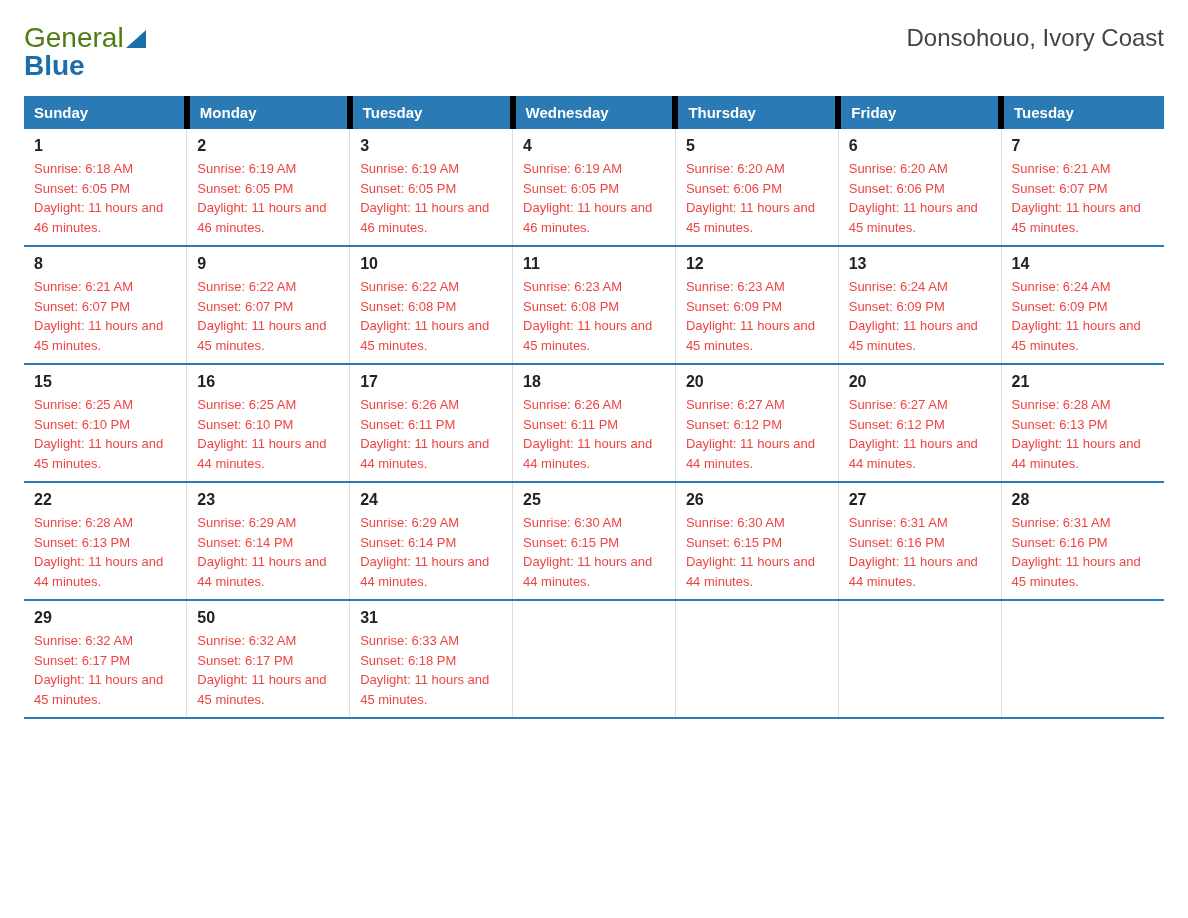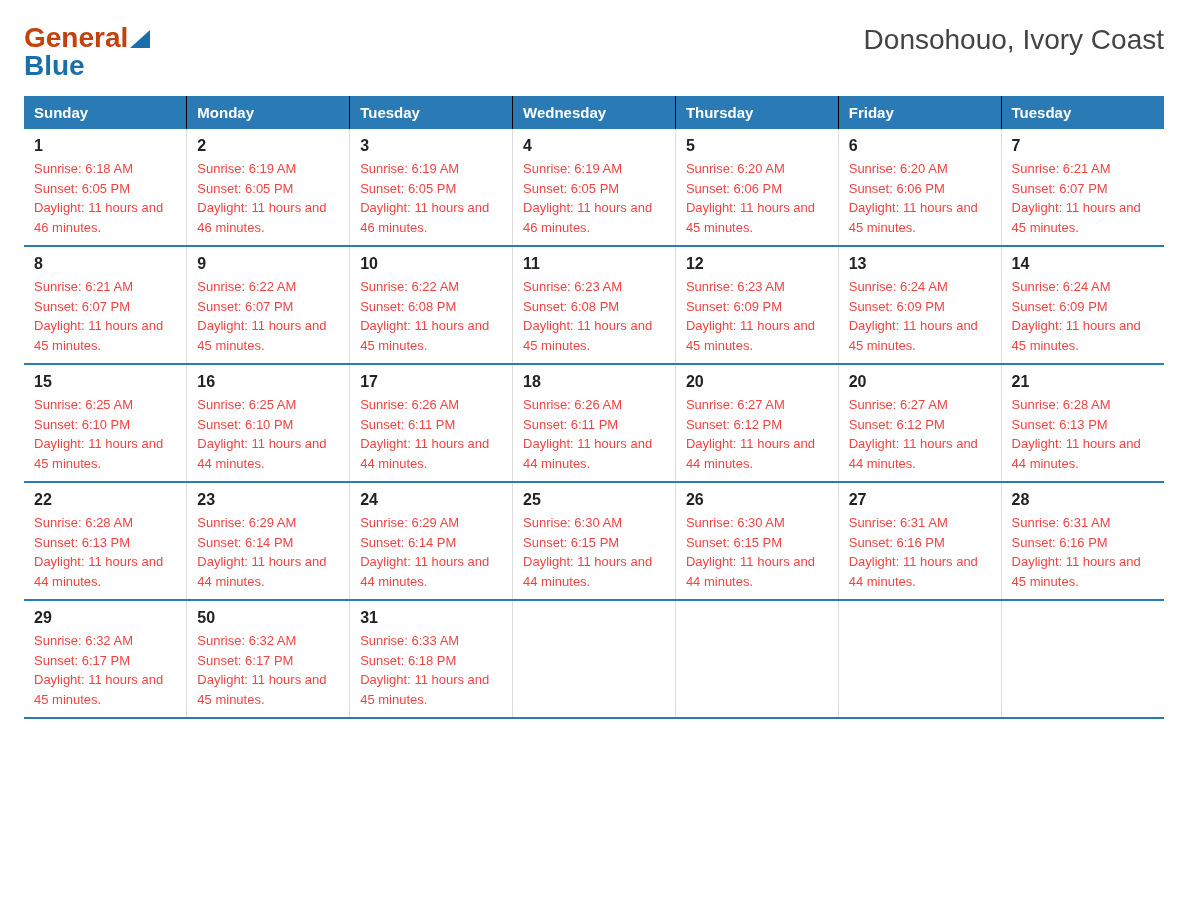--- a/index.html
+++ b/index.html
@@ -16,22 +16,22 @@
       align-items: flex-start;
       margin-bottom: 16px;
     }
     .logo {
       display: flex;
       flex-direction: column;
       align-items: flex-start;
     }
     .logo-text-general {
       font-size: 28px;
-      font-weight: bold;
-      color: #c2410c;
+      font-weight: normal;
+      color: #4d7c0f;
       line-height: 1;
     }
     .logo-text-blue {
       font-size: 28px;
       font-weight: bold;
       color: #1a6fab;
       line-height: 1;
       text-align: right;
     }
     .logo-row {
@@ -41,39 +41,39 @@
     .title-area {
       text-align: right;
     }
     .title-area h1 {
       font-size: 52px;
       font-weight: bold;
       color: #222;
       line-height: 1.1;
     }
     .title-area h2 {
-      font-size: 28px;
+      font-size: 24px;
       font-weight: normal;
       color: #444;
     }
     table {
       width: 100%;
       border-collapse: collapse;
       table-layout: fixed;
     }
     thead tr {
       background-color: #2a7ab5;
     }
     thead th {
       color: #fff;
       font-size: 15px;
       font-weight: bold;
       padding: 8px 10px;
       text-align: left;
-      border-right: 1px solid #000000;
+      border-right: 6px solid #000000;
     }
     thead th:last-child {
       border-right: none;
     }
     tbody tr {
       border-bottom: 2px solid #2a7ab5;
     }
     tbody td {
       vertical-align: top;
       padding: 8px 10px;

